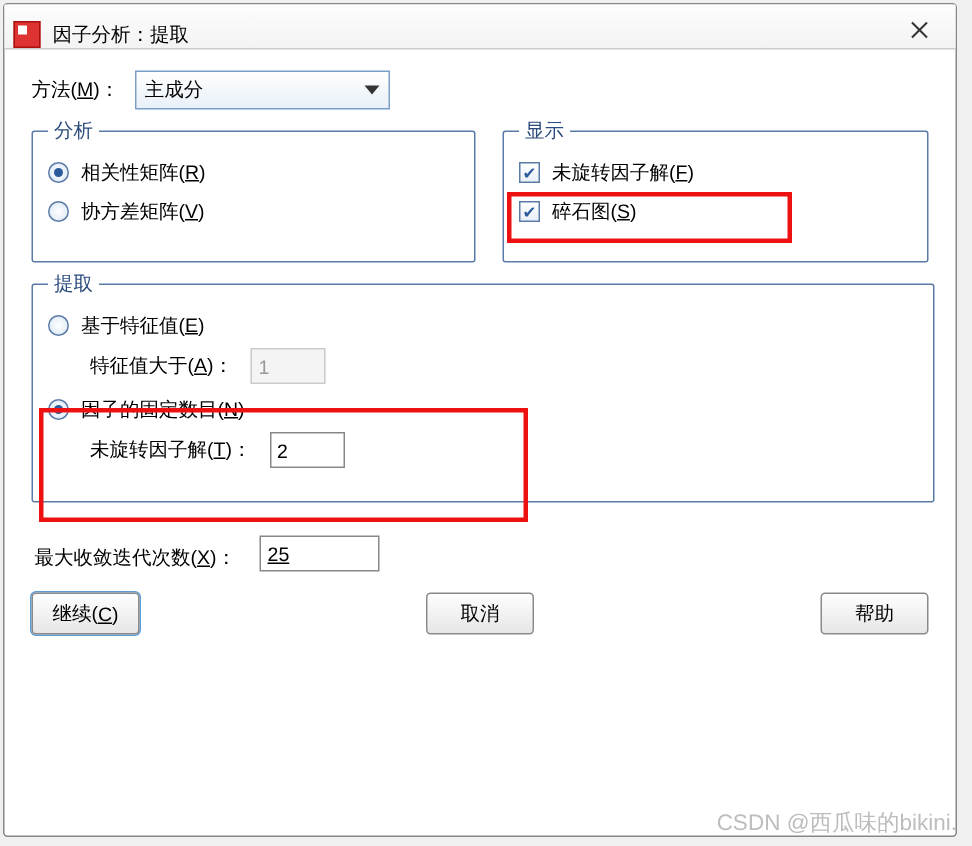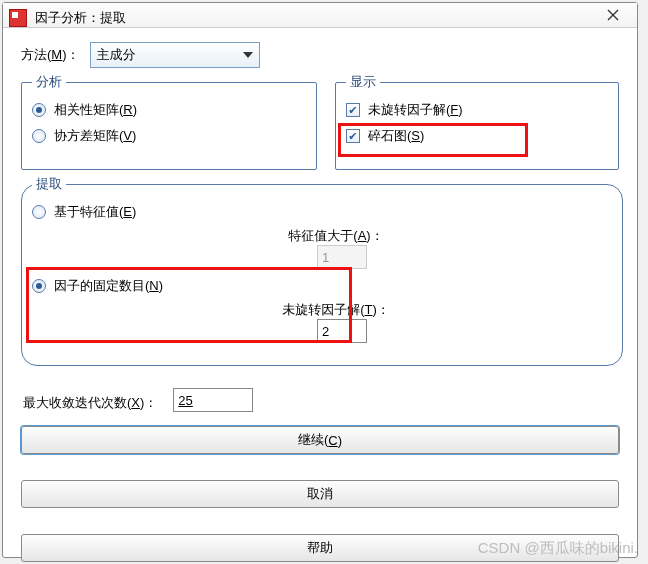--- a/index.html
+++ b/index.html
@@ -146,21 +146,20 @@
       position: relative;
       width: 602px;
       margin-bottom: 22px;
     }
     .sub-indent {
       margin-left: 28px;
       display: flex;
       align-items: center;
       margin-top: 2px;
       margin-bottom: 6px;
-      flex-direction: column;
     }
     .text-input {
       width: 50px;
       height: 24px;
       border: 1px solid #888;
       padding: 0 4px;
       font-size: 13px;
       margin-left: 12px;
     }
     .text-input.disabled {
@@ -172,21 +171,20 @@
       display: flex;
       align-items: flex-end;
       margin-bottom: 14px;
       padding-left: 2px;
     }
     .row-iter .text-input { width: 80px; margin-left: 16px; text-decoration: underline; }
     .btn-row {
       display: flex;
       gap: 26px;
       justify-content: space-between;
-      flex-direction: column;
     }
     .btn {
       min-width: 72px;
       height: 28px;
       background: linear-gradient(#fefefe, #e6e6e6);
       border: 1px solid #8a8a8a;
       border-radius: 3px;
       padding: 0 12px;
       display: flex;
       align-items: center;
@@ -259,21 +257,21 @@
           <span><span>未旋转因子解(</span><span class="underline-key">F</span><span>)</span></span>
         </div>
         <div class="opt-row">
           <div class="check-box">✔</div>
           <span><span>碎石图(</span><span class="underline-key">S</span><span>)</span></span>
         </div>
         <div class="red-box" style="left:2px; top:40px; width:190px; height:34px;"></div>
       </div>
     </div>
 
-    <div class="groupbox-wide" style="position:relative;border-radius:16px;">
+    <div class="groupbox-wide" style="position:relative;">
       <div class="groupbox-legend">提取</div>
 
       <div class="opt-row">
         <div class="radio-outer"></div>
         <span><span>基于特征值(</span><span class="underline-key">E</span><span>)</span></span>
       </div>
       <div class="sub-indent">
         <span><span>特征值大于(</span><span class="underline-key">A</span><span>)：</span></span>
         <input class="text-input disabled" disabled="" value="1" style="">
       </div>

